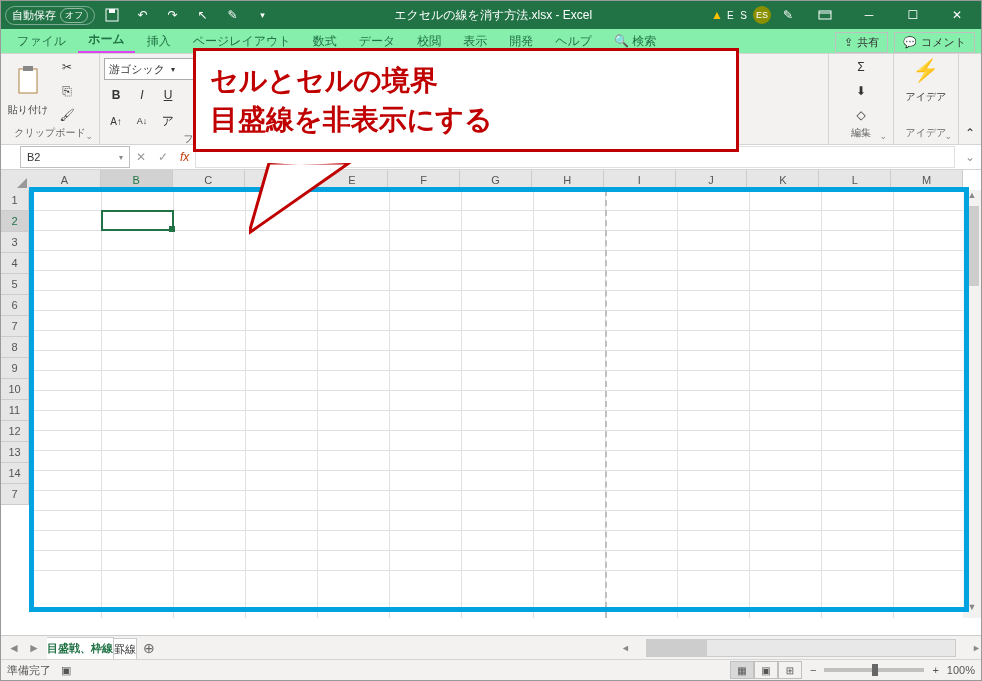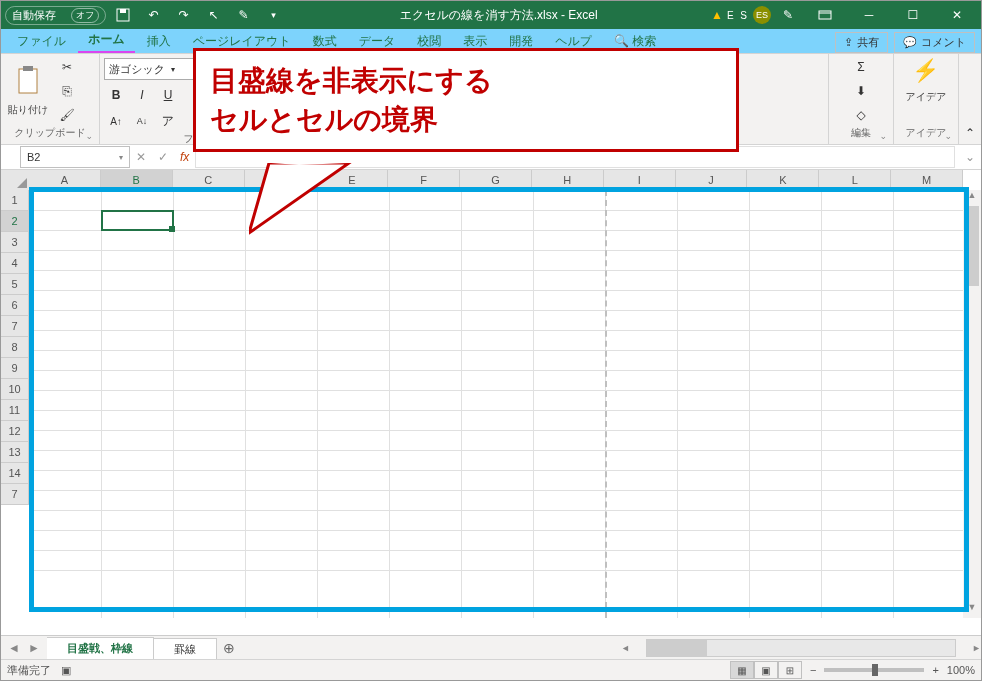--- a/index.html
+++ b/index.html
@@ -1,26 +1,26 @@
 <!DOCTYPE html>
 <html><head>
 <meta charset="utf-8">
 <style>
 html,body{margin:0;padding:0;font-family:"Yu Gothic UI","Meiryo",sans-serif;font-size:12px;background:#fff;color:#333;user-select:none;}
 .app{width:982px;height:681px;position:relative;overflow:hidden;border:1px solid #999;box-sizing:border-box;background:#fff;}
 
 .titlebar{height:28px;background:#217346;color:#fff;display:flex;align-items:center;padding:0 4px;gap:4px;}
-.titlebar .auto{display:flex;align-items:center;gap:15px;font-size:11px;border:1px solid rgba(255,255,255,0.4);border-radius:10px;padding:1px 6px;}
+.titlebar .auto{display:flex;align-items:center;gap:4px;font-size:11px;border:1px solid rgba(255,255,255,0.4);border-radius:10px;padding:1px 6px;}
 .titlebar .tb-btn{width:26px;height:24px;display:flex;align-items:center;justify-content:center;color:#fff;}
 .titlebar .title{flex:1;text-align:center;font-size:12px;}
 .titlebar .es{display:flex;align-items:center;gap:4px;}
 .titlebar .es-badge{background:#8a8f00;border-radius:50%;width:18px;height:18px;display:flex;align-items:center;justify-content:center;font-size:9px;}
 .titlebar .winbtn{width:40px;height:28px;display:flex;align-items:center;justify-content:center;color:#fff;}
 
-.menutabs{height:24px;background:#7dd3fc;display:flex;align-items:flex-end;padding:0 6px;border-bottom:1px solid #d4d4d4;gap:2px}
+.menutabs{height:24px;background:#86efac;display:flex;align-items:flex-end;padding:0 6px;border-bottom:1px solid #d4d4d4;gap:2px}
 .menutabs .tab{padding:3px 10px;font-size:12px;color:#217346;}
 .menutabs .tab.active{color:#217346;border-bottom:2px solid #d946ef;font-weight:bold;}
 .menutabs .right{margin-left:auto;display:flex;gap:6px;align-items:center;}
 .menutabs .rbtn{border:1px solid #c0c0c0;padding:2px 8px;font-size:11px;display:flex;align-items:center;gap:4px;}
 
 .ribbon{height:90px;background:#f3f2f1;border-bottom:1px solid #d4d4d4;display:flex;position:relative}
 .group{border-right:1px solid #d4d4d4;display:flex;flex-direction:column;padding:2px 4px;}
 .group .body{flex:1;display:flex;align-items:center;gap:4px;}
 .group .label{font-size:10px;text-align:center;color:#666;padding-bottom:2px;position:relative}
 .group .label::after{content:"⌄";position:absolute;right:2px;bottom:1px;font-size:9px;color:#888}
@@ -53,21 +53,21 @@
 .ch.sel,.rh.sel{background:#d2d2d2;color:#217346}
 
 .callout{position:absolute;top:47px;left:192px;width:512px;background:#fff;border:3px solid #c00000;z-index:50;padding:10px 14px;font-size:28px;color:#c00000;font-weight:bold;line-height:1.4}
 .callout-tail{position:absolute;top:162px;left:248px;width:0;height:0;z-index:49}
 .callout-tail svg{position:absolute;top:0;left:0}
 .highlight-box{position:absolute;border:5px solid #00a3e0;z-index:20;pointer-events:none}
 
 .sheettabs{position:absolute;bottom:20px;left:0;right:0;height:24px;background:#f3f2f1;display:flex;align-items:center;border-top:1px solid #ccc}
 .sheettabs .nav{display:flex;gap:2px;padding:0 4px;color:#888}
 .sheettabs .nav span{width:18px;text-align:center}
-.stab{padding:3px 20px;font-size:11px;border-right:1px solid #ccc;background:#fff;border-top:1px solid #ccc;margin-bottom:-1px}
+.stab{padding:3px 0;font-size:11px;border-right:1px solid #ccc;background:#fff;border-top:1px solid #ccc;margin-bottom:-1px}
 .stab.active{color:#217346;border-bottom:2px solid #217346;font-weight:bold}
 .addsheet{padding:0 6px;color:#666;font-size:14px}
 .sheettabs .hscroll{margin-left:auto;height:18px;width:360px;background:#f3f2f1;display:flex;align-items:center}
 .sheettabs .hscroll .track{flex:1;height:16px;background:#e8e8e8;border:1px solid #ccc;margin:0 16px;position:relative}
 .sheettabs .hscroll .thumb{position:absolute;left:0;top:0;bottom:0;width:60px;background:#cdcdcd}
 
 .statusbar{position:absolute;bottom:0;left:0;right:0;height:20px;background:#f3f2f1;border-top:1px solid #d4d4d4;display:flex;align-items:center;font-size:11px;color:#555;padding:0 6px;gap:10px}
 .statusbar .right{margin-left:auto;display:flex;align-items:center;gap:8px}
 .viewbtns{display:flex}
 .viewbtns div{width:22px;height:16px;border:1px solid #c0c0c0;display:flex;align-items:center;justify-content:center;font-size:10px}
@@ -294,22 +294,22 @@
     <div class="vscroll">
       <div class="arr" style="top:0">▲</div>
       <div class="thumb" style="top:16px"></div>
       <div class="arr" style="bottom:0">▼</div>
     </div>
   </div>
 
   <div class="highlight-box" style="top:186px;left:28px;width:930px;height:415px"></div>
 
   <div class="callout">
+    <div>セルとセルの境界</div>
     <div>目盛線を非表示にする</div>
-    <div>セルとセルの境界</div>
   </div>
   <div class="callout-tail">
     <svg width="120" height="80">
         <polygon points="20,0 100,0 0,70" fill="#fff" stroke="#c00000" stroke-width="3"></polygon>
         <polygon points="22,0 98,0 50,2" fill="#fff"></polygon>
       </svg>
   </div>
 
   <div class="sheettabs">
     <div class="nav">

